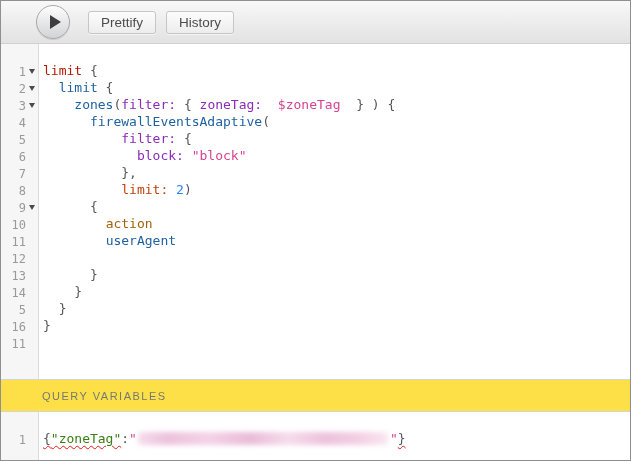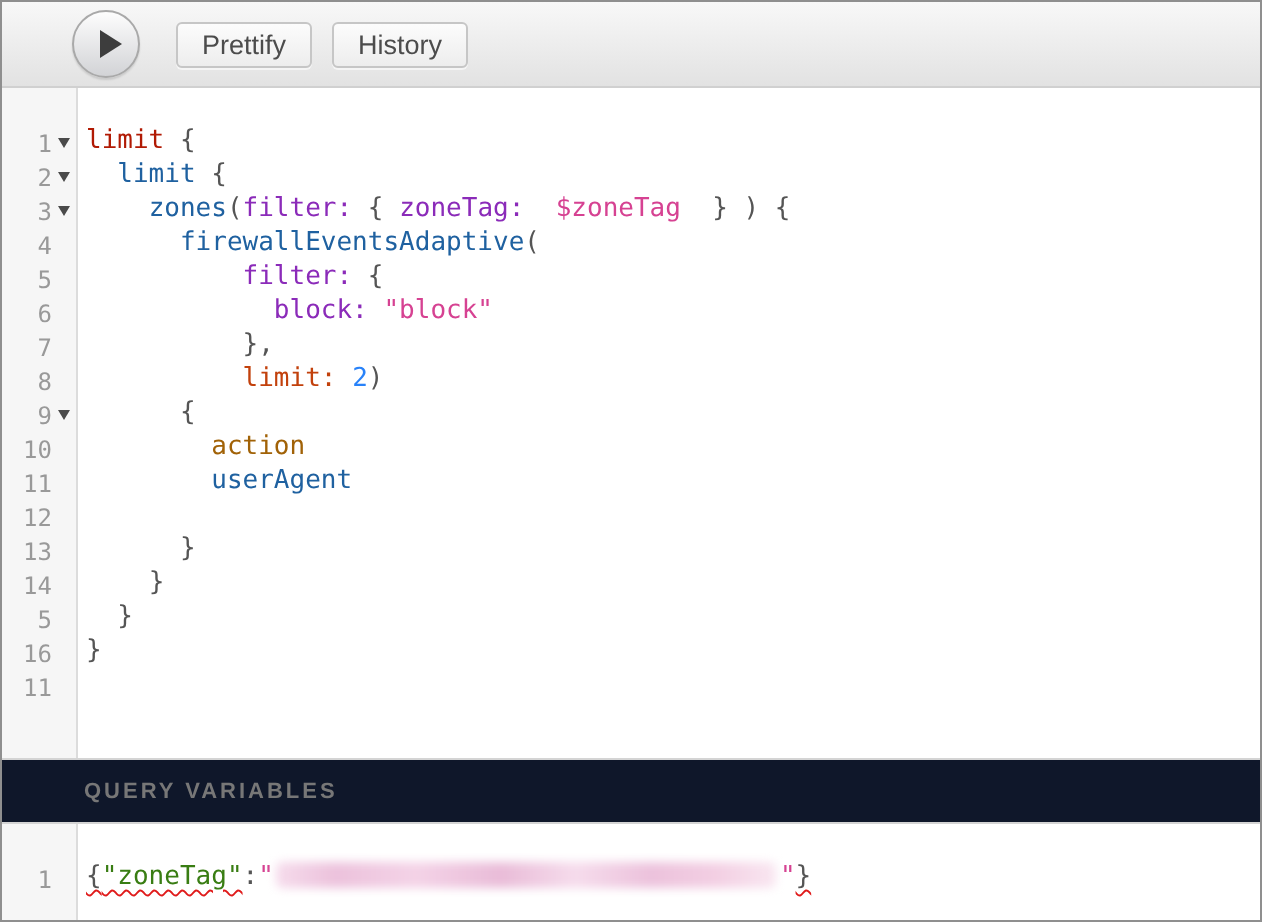--- a/index.html
+++ b/index.html
@@ -77,24 +77,24 @@
     white-space:pre; font:inherit; color:#555;
   }
   .lint {
     text-decoration:underline wavy #e01b1b;
     text-decoration-thickness:1px;
     text-underline-offset:2px;
   }
   
   .var-title {
     flex:0 0 33px; height:33px;
-    background:#0f172a;
+    background:#fde047;
     border-top:1px solid #d4d4d4;
     border-bottom:1px solid #d4d4d4;
-    color:#777; font-size:11px; font-weight:bold;
+    color:#777; font-size:11px; font-weight:normal;
     letter-spacing:1.5px;
     display:flex; align-items:center; padding-left:41px;
     cursor:row-resize;
   }
   .var-editor { flex:1 1 auto; }
   .var-editor .gutter { padding-top:19px; }
   .var-editor .code-pane { padding-top:19px; }
   .redacted {
     display:inline-block; width:250px; height:13px;
     border-radius:3px; vertical-align:-2px; margin:0 2px 0 1px;

